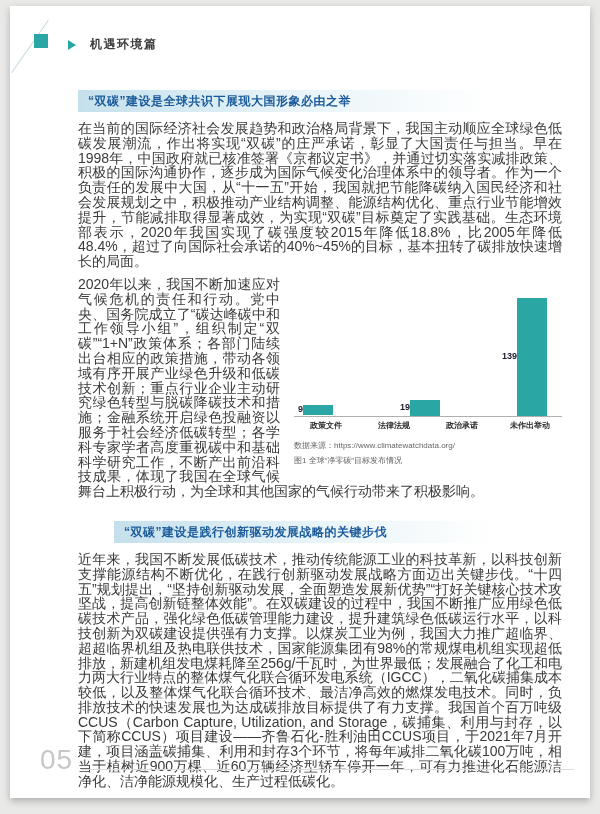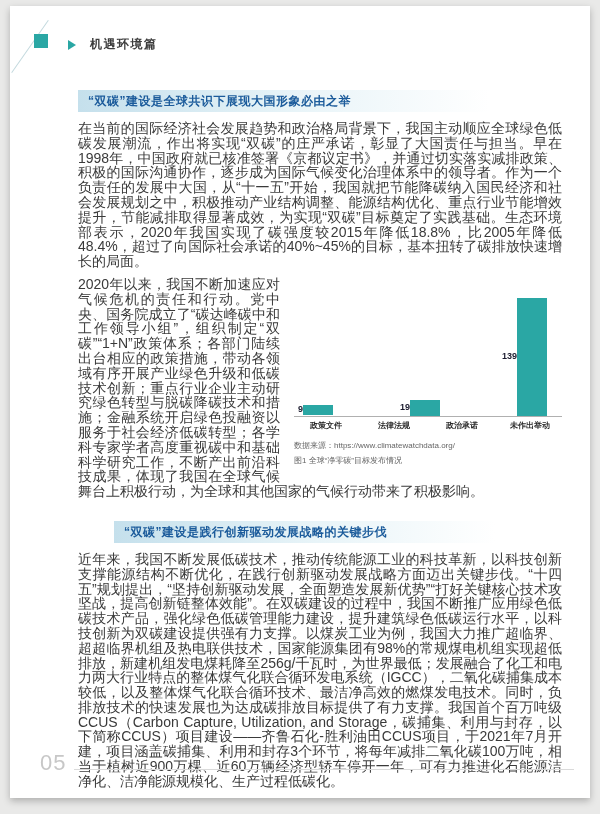--- a/index.html
+++ b/index.html
@@ -31,21 +31,21 @@
           border-bottom:1px solid #b0b0b0; padding:0 4px; }
   .bar-item { width:56px; display:flex; flex-direction:row; align-items:center; }
   .bar-val { font-size:9px; font-weight:bold; color:#1a1a2e; margin-bottom:2px; }
   .bar { width:30px; }
   .cats { display:flex; justify-content:space-between; padding:0 4px; margin-top:3px; }
   .cat { width:56px; text-align:center; font-size:8px; color:#2b2b2b; font-weight:600; }
   .chart-caption { font-size:8px; color:#666; text-align:left; margin-top:5px; line-height:10px; }
   .chart-caption.src { margin-top:10px; }
   
   .footer { position:absolute; left:30px; right:16px; bottom:24px; display:flex; align-items:flex-end; gap:8px; }
-  .page-num { font-size:22px; color:#c7c7c7; letter-spacing:1px; line-height:1; }
+  .page-num { font-size:28px; color:#c7c7c7; letter-spacing:1px; line-height:1; }
   .footer-line { flex:1; border-bottom:1px solid #dadada; margin-bottom:4px; }
 </style>
 </head>
 <body>
 
 <div class="canvas">
   <div class="page">
 
     <div class="deco-diag"></div>
     <div class="deco-square"></div>

